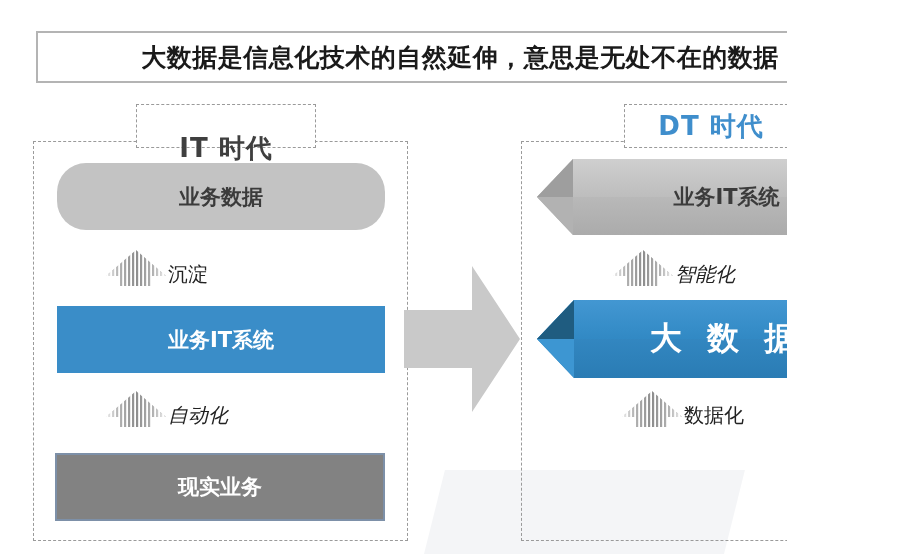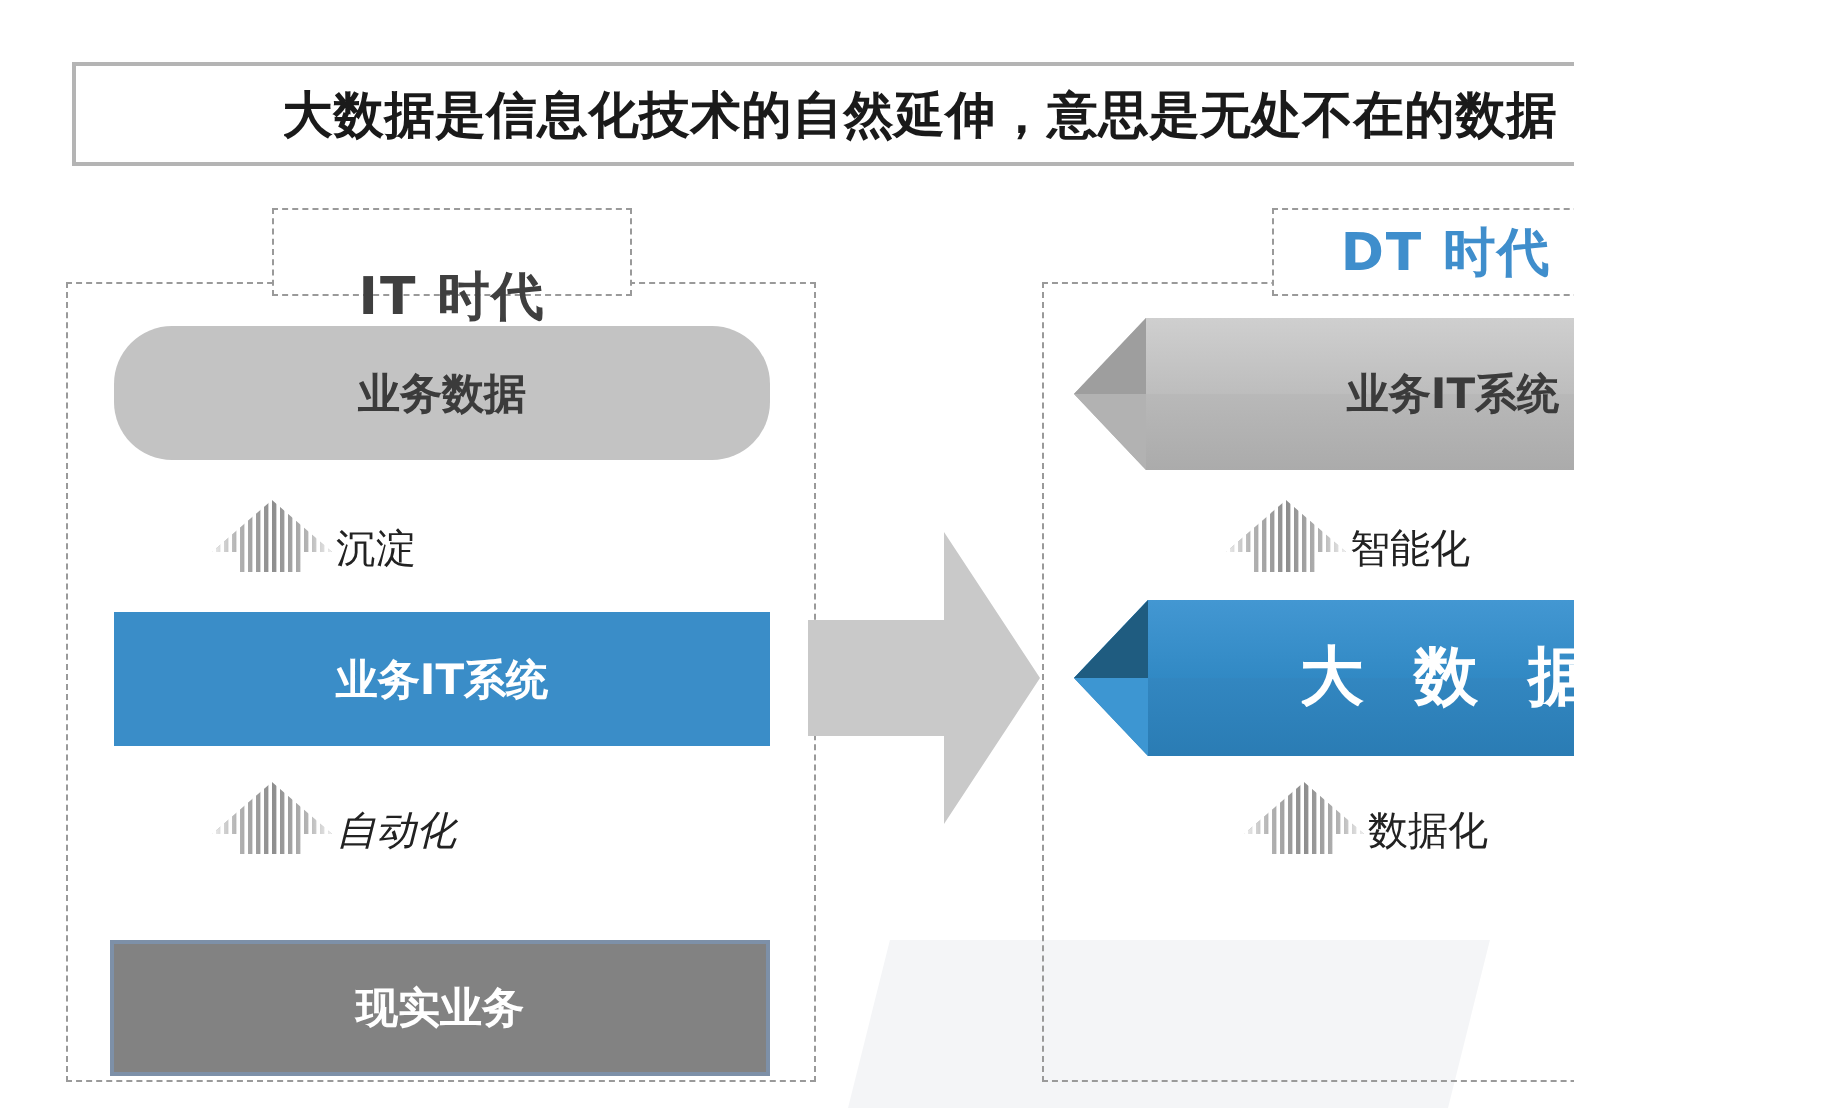--- a/index.html
+++ b/index.html
@@ -68,21 +68,21 @@
     position: absolute;
     border: 1px dashed #9a9a9a;
     background: #ffffff;
     box-sizing: border-box;
     display: flex;
     align-items: center;
     justify-content: center;
     z-index: 4;
   }
   .tab-left  { left: 136px; top: 104px; width: 180px; height: 44px; }
-  .tab-right { left: 624px; top: 104px; width: 174px; height: 44px; margin-left: 12px; }
+  .tab-right { left: 624px; top: 104px; width: 174px; height: 44px; }
   .tab-text {
     font-size: 26px;
     font-weight: bold;
     letter-spacing: 1px;
     white-space: nowrap;
   }
   .tab-left .tab-text  { color: #3f3f3f; margin-top: 44px; }
   .tab-right .tab-text { color: #3f8ecc; }
 
   
@@ -104,36 +104,36 @@
     background: #c3c3c3;
     border-radius: 29px;
   }
   .bar-1 .bar-label { color: #3b3b3b; }
   .bar-2 {
     left: 57px; top: 306px; width: 328px; height: 67px;
     background: #3a8dc8;
   }
   .bar-2 .bar-label { color: #ffffff; }
   .bar-3 {
-    left: 55px; top: 470px; width: 330px; height: 68px;
+    left: 55px; top: 453px; width: 330px; height: 68px;
     background: #828282;
     border: 2px solid #7d90a8;
   }
   .bar-3 .bar-label { color: #ffffff; }
 
   
   .arrow-row {
     position: absolute;
     display: flex;
     align-items: flex-end;
     z-index: 3;
   }
   .arrow-row-l1 { left: 104px; top: 248px; }
   .arrow-row-l2 { left: 104px; top: 389px; font-style: italic; }
-  .arrow-row-r1 { left: 611px; top: 248px; }
+  .arrow-row-r1 { left: 611px; top: 248px; font-style: italic; }
   .arrow-row-r2 { left: 620px; top: 389px; }
   .up-arrow-icon {
     display: block;
     width: 64px;
     height: 40px;
   }
   .arrow-label {
     font-size: 20px;
     color: #222222;
     white-space: nowrap;

